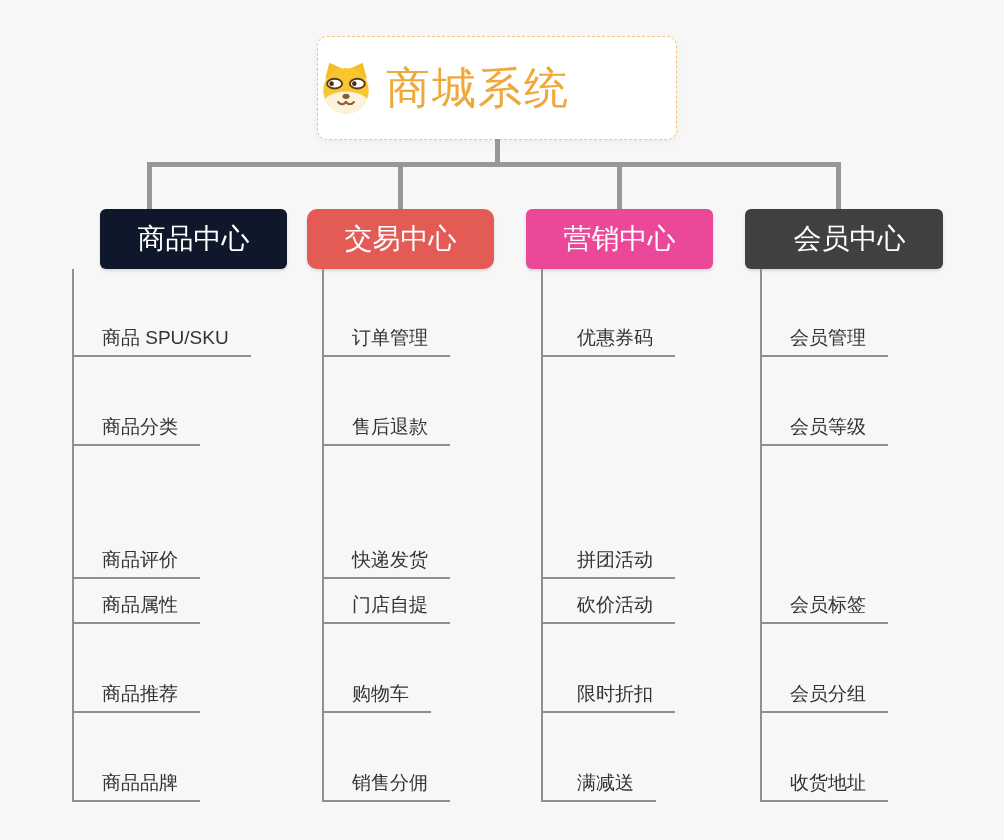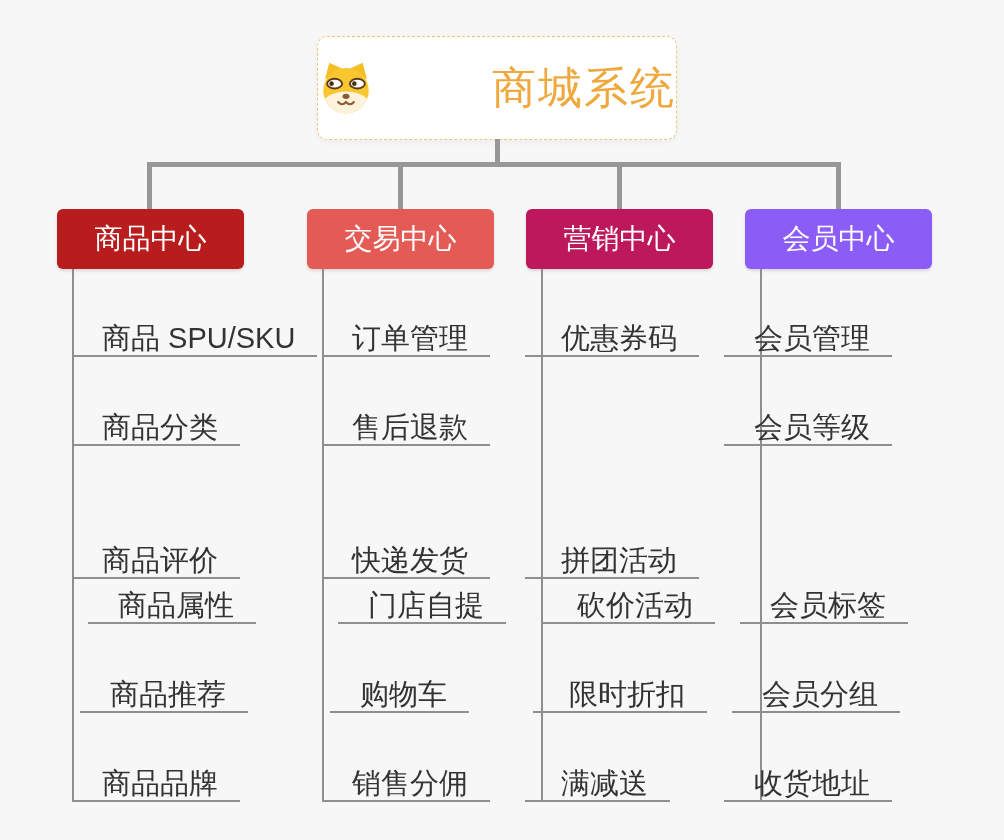--- a/index.html
+++ b/index.html
@@ -12,21 +12,21 @@
   #canvas{position:relative;width:1004px;height:840px;}
 
   
   .root-node{
     position:absolute;left:317px;top:36px;width:360px;height:104px;
     box-sizing:border-box;
     background:#ffffff;
     border:1px dashed #f2c27c;
     border-radius:10px;
     box-shadow:0 2px 6px rgba(0,0,0,0.05);
-    display:flex;align-items:center;justify-content:space-between;gap:12px;
+    display:flex;align-items:center;justify-content:flex-start;gap:12px;
   }
   .root-title{
     font-size:44px;
     letter-spacing:2px;
     color:#efa83c;
   }
 
   
   .line{position:absolute;background:#979797;}
   .v-line{width:5px;}
@@ -36,44 +36,44 @@
   
   .branch-box{
     position:absolute;top:209px;width:187px;height:60px;
     border-radius:6px;
     display:flex;align-items:center;justify-content:center;
     color:#ffffff;font-size:28px;
     box-shadow:0 2px 3px rgba(0,0,0,0.12);
     cursor:default;
   }
   .branch-1{left:57px;}
-  .branch-2{left:307px;}
+  .branch-2{left:307px;border-radius:10px;}
   .branch-3{left:526px;}
   .branch-4{left:745px;}
 
   
   .leaf{
     position:absolute;
     box-sizing:content-box;
     line-height:34px;
     padding:2px 22px 0 30px;
     border-bottom:2px solid #8f8f8f;
-    font-size:29px;
+    font-size:19px;
     color:#333333;
     white-space:nowrap;
   }
   .col-1{left:72px;}
   .col-2{left:322px;text-align:center;}
-  .col-3{left:525px;padding-left:36px;}
-  .col-4{left:724px;}
+  .col-3{left:541px;padding-left:36px;}
+  .col-4{left:760px;}
   .row-0{top:319px;}
   .row-1{top:408px;}
   .row-2{top:497px;margin-top:44px;}
-  .row-3{top:586px;margin-left:16px;}
-  .row-4{top:675px;margin-left:8px;}
+  .row-3{top:586px;}
+  .row-4{top:675px;}
   .row-5{top:764px;}
 </style>
 </head>
 <body>
 
 <div id="canvas">
 
   <div class="root-node">
     <svg width="56" height="56" viewBox="0 0 64 64">
       <defs>
@@ -95,30 +95,30 @@
     <span class="root-title">商城系统</span>
   </div>
 
   <div class="line v-line" style="left:495px;top:139px;height:28px;"></div>
   <div class="line h-line" style="left:147px;top:162px;width:694px;"></div>
   <div class="line v-line" style="left:147px;top:162px;height:47px;"></div>
   <div class="line v-line" style="left:398px;top:162px;height:47px;"></div>
   <div class="line v-line" style="left:617px;top:162px;height:47px;"></div>
   <div class="line v-line" style="left:836px;top:162px;height:47px;"></div>
 
-  <div class="branch-box branch-1" style="background: #b91c1c;">
+  <div class="branch-box branch-1" style="background: #0f172a; margin-left: 43px;">
     <span>商品中心</span>
   </div>
   <div class="branch-box branch-2" style="background: rgb(228, 91, 85);">
     <span>交易中心</span>
   </div>
-  <div class="branch-box branch-3" style="background: #be185d;">
+  <div class="branch-box branch-3" style="background: #ec4899;">
     <span>营销中心</span>
   </div>
-  <div class="branch-box branch-4" style="background: #8b5cf6;">
+  <div class="branch-box branch-4" style="background: #404040; padding-left: 11px;">
     <span>会员中心</span>
   </div>
 
   <div class="trunk" style="left:72px;top:269px;height:533px;"></div>
   <div class="trunk" style="left:322px;top:269px;height:533px;"></div>
   <div class="trunk" style="left:541px;top:269px;height:533px;"></div>
   <div class="trunk" style="left:760px;top:269px;height:533px;"></div>
 
   <div class="leaf col-1 row-0">商品 SPU/SKU</div>
   <div class="leaf col-1 row-1">商品分类</div>

